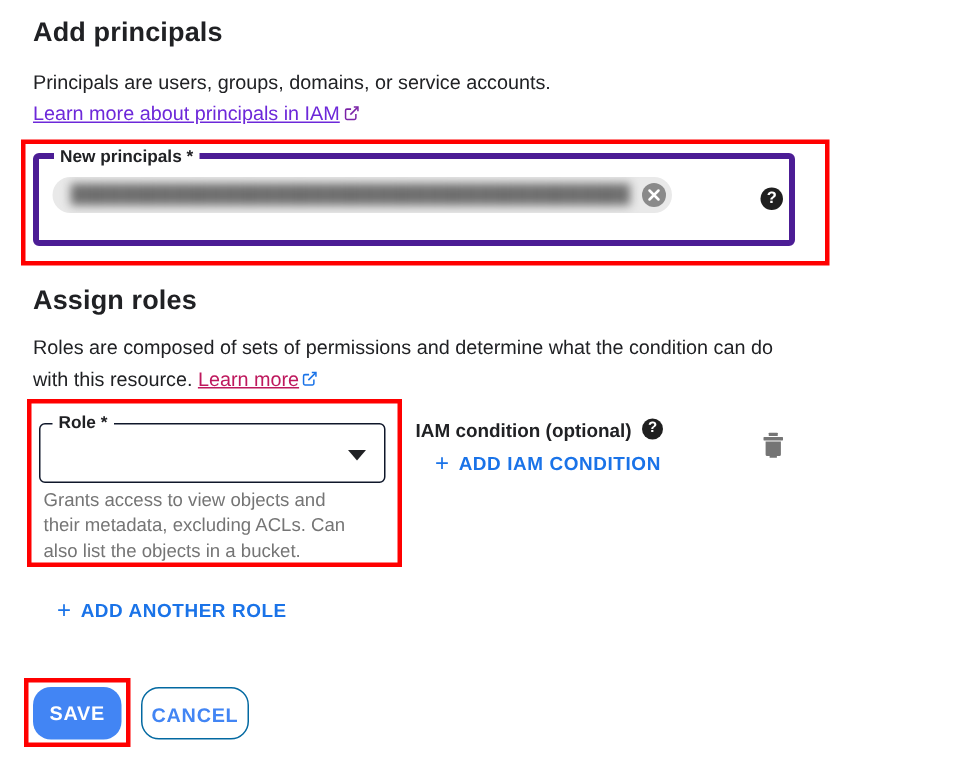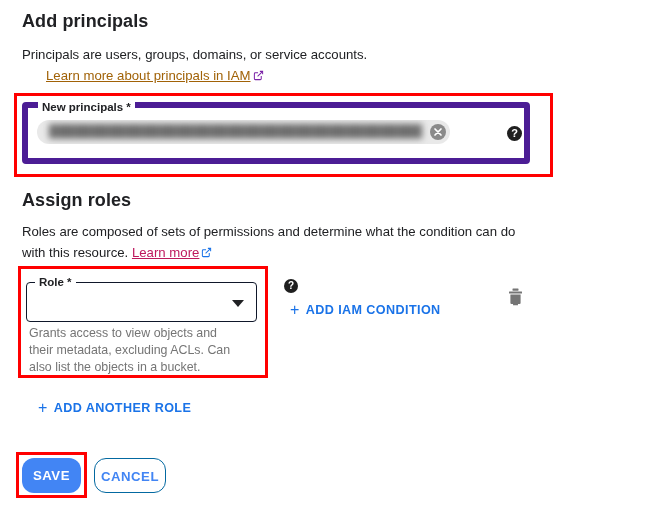--- a/index.html
+++ b/index.html
@@ -36,37 +36,37 @@
     line-height: 21px;
     color: #202124;
   }
   #desc-principals { left: 22px; top: 44px; width: 516px; }
   #desc-roles      { left: 22px; top: 221px; width: 500px; }
 
   a.link {
     text-decoration: underline;
     white-space: nowrap;
   }
-  a.link.visited { color: #a16207; margin-left: 24px; }
+  a.link.visited { color: #6d28d9; }
   a.link.blue    { color: #be185d; }
 
   .ext-icon {
     display: inline-block;
     vertical-align: -1px;
     margin-left: 2px;
   }
 
   
   #principals-field {
     position: absolute;
     left: 22px;
     top: 102px;
     width: 508px;
     height: 62px;
-    border: 6px solid #4c1d95;
+    border: 4px solid #4c1d95;
     border-radius: 4px;
     background: #fff;
   }
   #principals-legend {
     position: absolute;
     left: 10px;
     top: -8px;
     background: #fff;
     padding: 0 4px;
     font-size: 11.5px;
@@ -320,21 +320,21 @@
 </div>
 
 <div id="role-select">
   <div id="role-legend">Role *</div>
   <div id="role-arrow"></div>
 </div>
 
 <div id="role-help-text">Grants access to view objects and their metadata, excluding ACLs. Can also list the objects in a bucket.</div>
 
 <div id="iam-label">
-  <span class="help-icon"><span>?</span></span>
+  <span>IAM condition (optional)</span><span class="help-icon"><span>?</span></span>
 </div>
 
 <button class="text-btn" id="add-iam-condition">
   <span class="plus">+</span><span>ADD IAM CONDITION</span>
 </button>
 
 <div id="delete-role-icon">
   <svg width="17" height="18" viewBox="0 0 17 18" fill="#757575">
     <rect x="5.5" y="0.5" width="6" height="2.2" rx="0.4"></rect>
     <rect x="2" y="3.4" width="13" height="2.2" rx="0.4"></rect>

